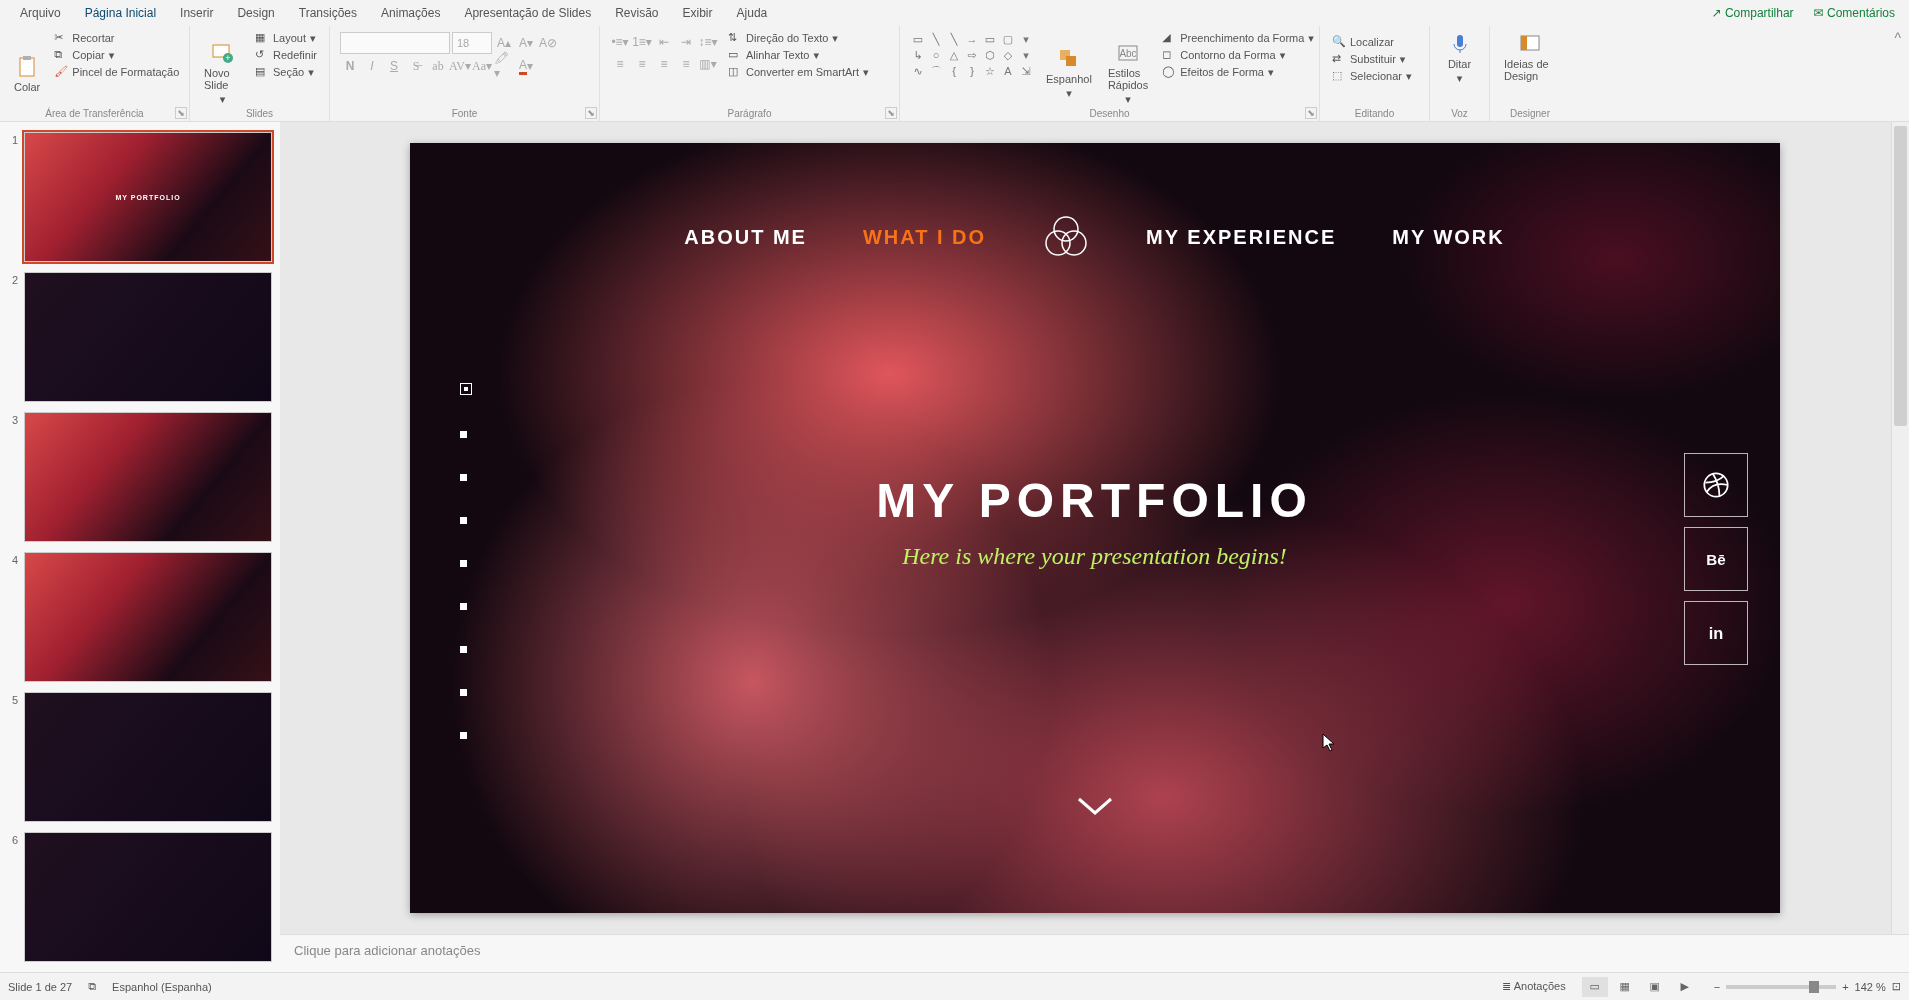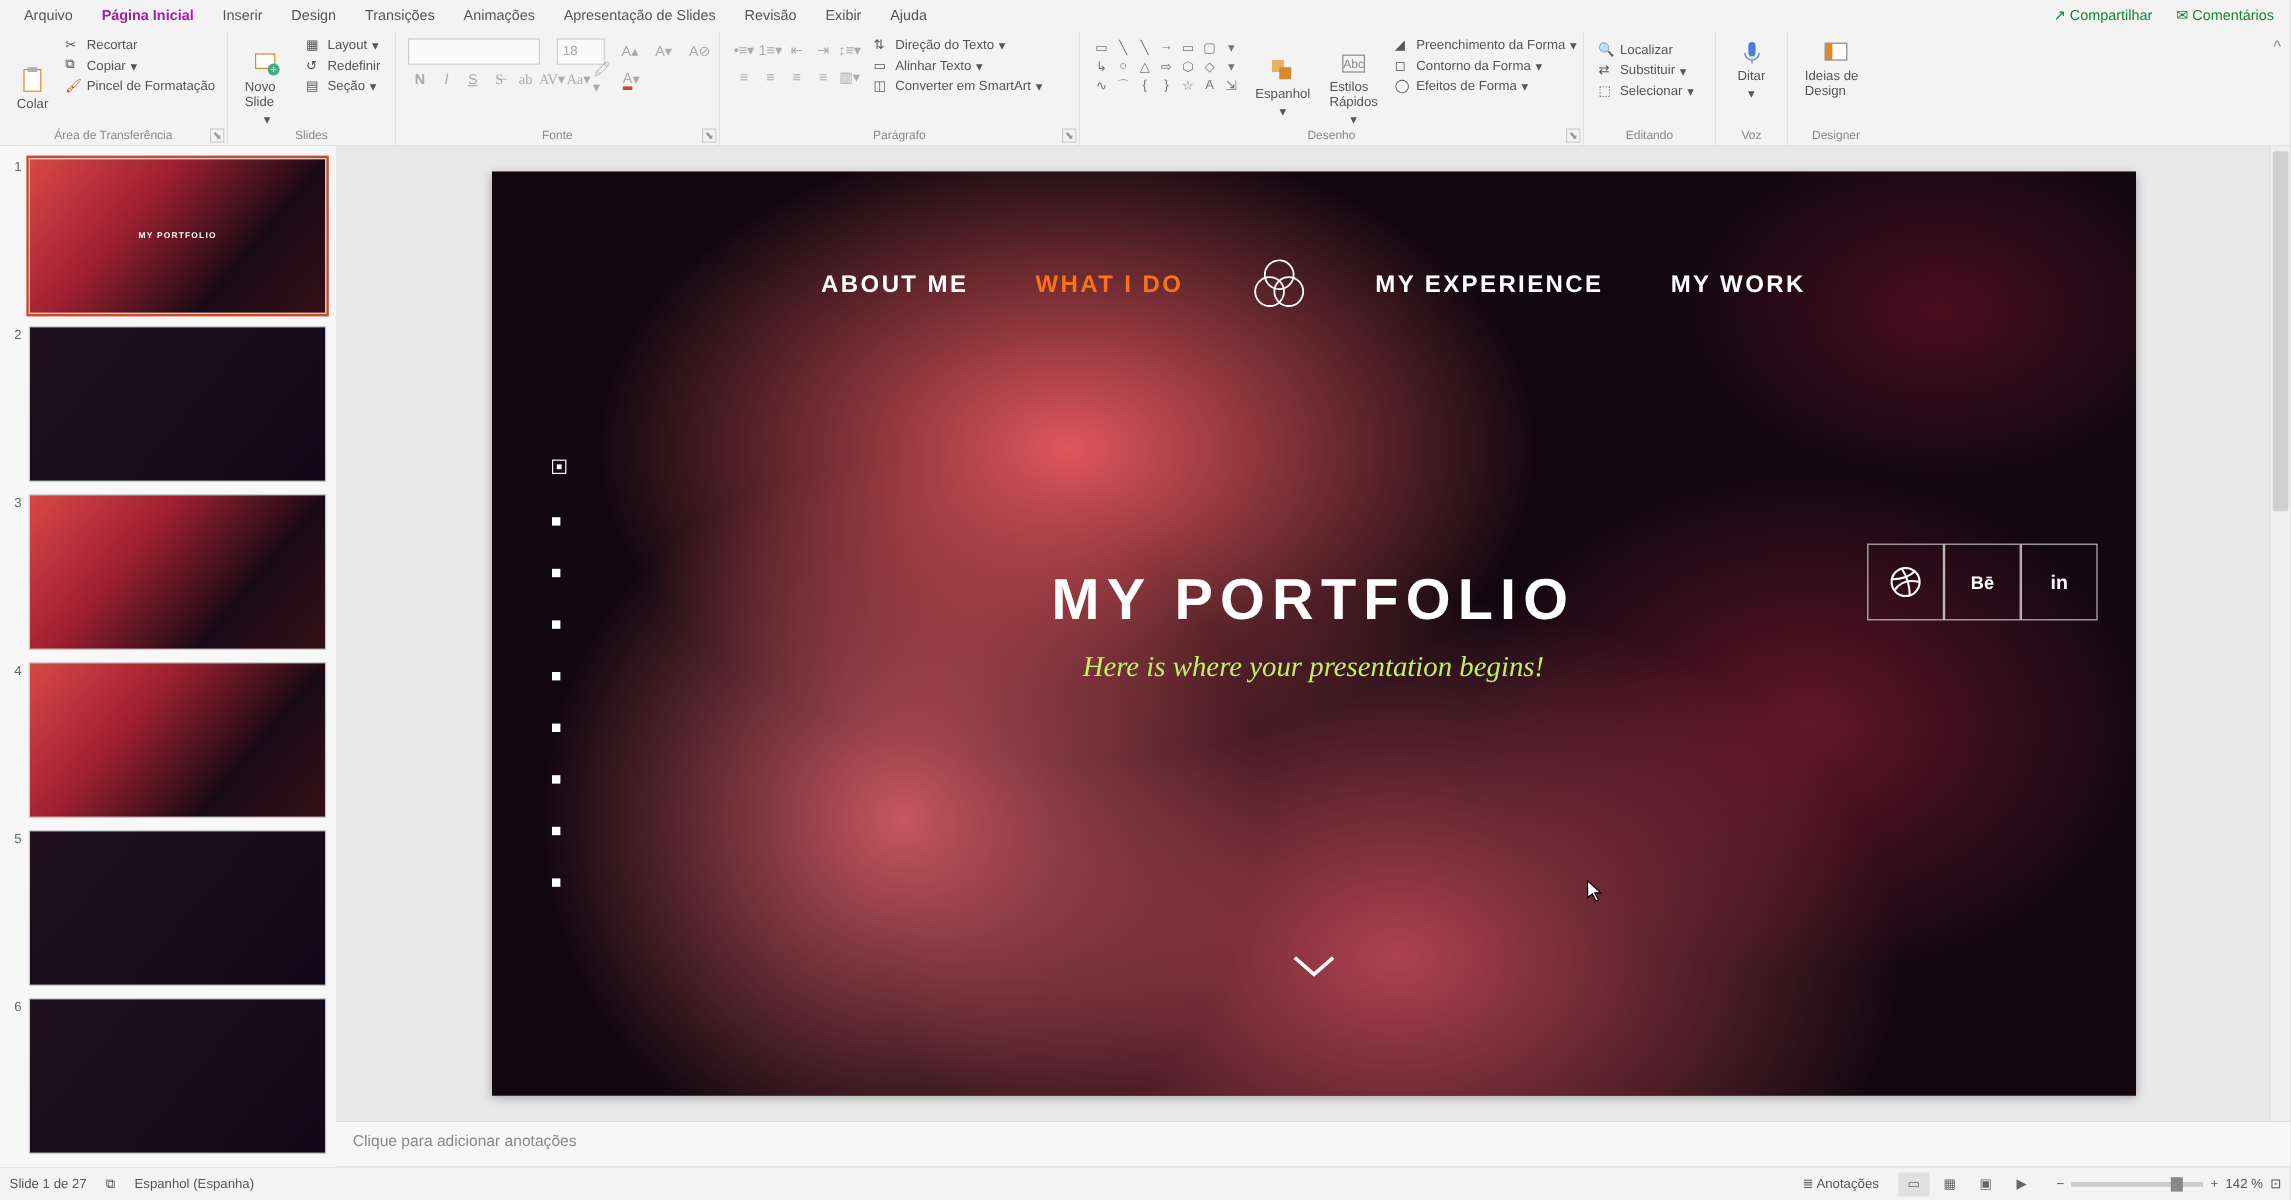--- a/index.html
+++ b/index.html
@@ -1,32 +1,32 @@
 <!DOCTYPE html>
 <html><head>
 <meta charset="utf-8">
 <style>
 *{margin:0;padding:0;box-sizing:border-box;font-family:"Segoe UI",Arial,sans-serif;}
 body{width:1909px;height:1000px;background:#f3f3f3;overflow:hidden;position:relative;}
 .tabs{height:26px;background:#f3f3f3;display:flex;align-items:center;padding:0 8px;font-size:12px;color:#555;}
 .tabs .tab{padding:4px 12px;cursor:pointer;}
-.tabs .tab.active{background:#f3f3f3;color:#a21caf;font-weight:700;text-align:center;}
+.tabs .tab.active{background:#f3f3f3;color:#0c4a6e;font-weight:400;text-align:center;}
 .tabs .right-actions{margin-left:auto;display:flex;gap:8px;}
 .tabs .right-actions .act{color:#15803d;padding:2px 6px;font-size:12px;}
 .ribbon{height:96px;background:#f3f3f3;border-bottom:1px solid #ddd;display:flex;}
 .group{border-right:1px solid #e0e0e0;padding:4px 8px;display:flex;flex-direction:column;position:relative;}
 .group-label{position:absolute;bottom:2px;left:0;right:0;text-align:center;font-size:10px;color:#888;}
 .group-body{flex:1;display:flex;gap:4px;}
 .bigbtn{display:flex;flex-direction:column;align-items:center;justify-content:center;padding:2px 6px;font-size:11px;color:#555;gap:2px;}
 .bigbtn .ic{width:24px;height:24px;display:flex;align-items:center;justify-content:center;}
 .smallrow{display:flex;flex-direction:column;gap:1px;font-size:11px;color:#555;}
 .smallrow .item{display:flex;align-items:center;gap:4px;padding:1px 4px;white-space:nowrap;}
 .smallrow .ic{width:14px;height:14px;display:inline-block;}
 .font-group{display:flex;flex-direction:column;gap:2px;padding:2px;}
-.font-row1{display:flex;gap:14px;align-items:center;}
+.font-row1{display:flex;gap:2px;align-items:center;}
 .font-name{width:110px;height:22px;border:1px solid #ccc;background:#fafafa;font-size:11px;padding:0 4px;color:#aaa;}
 .font-size{width:40px;height:22px;border:1px solid #ccc;background:#fafafa;font-size:11px;padding:0 4px;color:#aaa;}
 .btn-ic{width:20px;height:20px;display:flex;align-items:center;justify-content:center;color:#aaa;font-size:12px;}
 .font-row2{display:flex;gap:2px;}
 .font-row2 .btn-ic{font-family:"Times New Roman",serif;}
 .para-group{display:flex;flex-direction:column;gap:2px;padding:2px;}
 .para-row{display:flex;gap:2px;}
 .shapes-grid{display:grid;grid-template-columns:repeat(7,16px);grid-auto-rows:14px;gap:2px;padding:2px;}
 .shape-cell{font-size:11px;color:#777;display:flex;align-items:center;justify-content:center;border:0;}
 .dialog-launcher{position:absolute;right:2px;bottom:2px;font-size:9px;color:#999;width:12px;height:12px;border:1px solid #ccc;display:flex;align-items:center;justify-content:center;}
@@ -54,21 +54,21 @@
 .venn{width:48px;height:48px;position:relative;}
 .venn svg{width:48px;height:48px;}
 .slide-title{position:absolute;top:330px;left:0;right:0;text-align:center;color:#fff;font-size:48px;font-weight:800;letter-spacing:6px;}
 .slide-sub{position:absolute;top:400px;left:0;right:0;text-align:center;color:#bef264;font-size:24px;font-family:Georgia,serif;font-style:italic;}
 .chevdown{position:absolute;bottom:90px;left:50%;transform:translateX(-50%);}
 .chevdown svg{width:40px;height:24px;}
 .left-dots{position:absolute;left:50px;top:240px;display:flex;flex-direction:column;gap:36px;}
 .left-dots .dot{width:7px;height:7px;background:#fff;}
 .left-dots .dot.lg{width:12px;height:12px;border:1px solid #fff;background:transparent;position:relative;}
 .left-dots .dot.lg::after{content:"";position:absolute;inset:3px;background:#fff;}
-.right-social{position:absolute;right:32px;top:310px;display:flex;flex-direction:row;}
+.right-social{position:absolute;right:32px;top:310px;display:flex;flex-direction:column;gap:10px;}
 .right-social .soc{width:64px;height:64px;border:1px solid rgba(255,255,255,.7);display:flex;align-items:center;justify-content:center;color:#fff;}
 .cursor-ptr{position:absolute;left:912px;top:590px;pointer-events:none;}
 .cursor-ptr svg{width:14px;height:20px;}
 
 .notes-bar{height:38px;background:#f7f7f7;border-top:1px solid #ddd;padding:8px 14px;font-size:13px;color:#888;}
 .canvas-vscroll{position:absolute;right:0;top:0;bottom:0;width:18px;background:#efefef;border-left:1px solid #ddd;}
 .canvas-vscroll .thumb-bar{position:absolute;left:2px;right:2px;top:4px;height:300px;background:#cfcfcf;border-radius:2px;}
 
 .statusbar{position:absolute;left:0;right:0;bottom:0;height:28px;background:#f3f3f3;border-top:1px solid #ddd;display:flex;align-items:center;font-size:11px;color:#555;padding:0 8px;gap:16px;}
 .statusbar .spacer{flex:1;}

